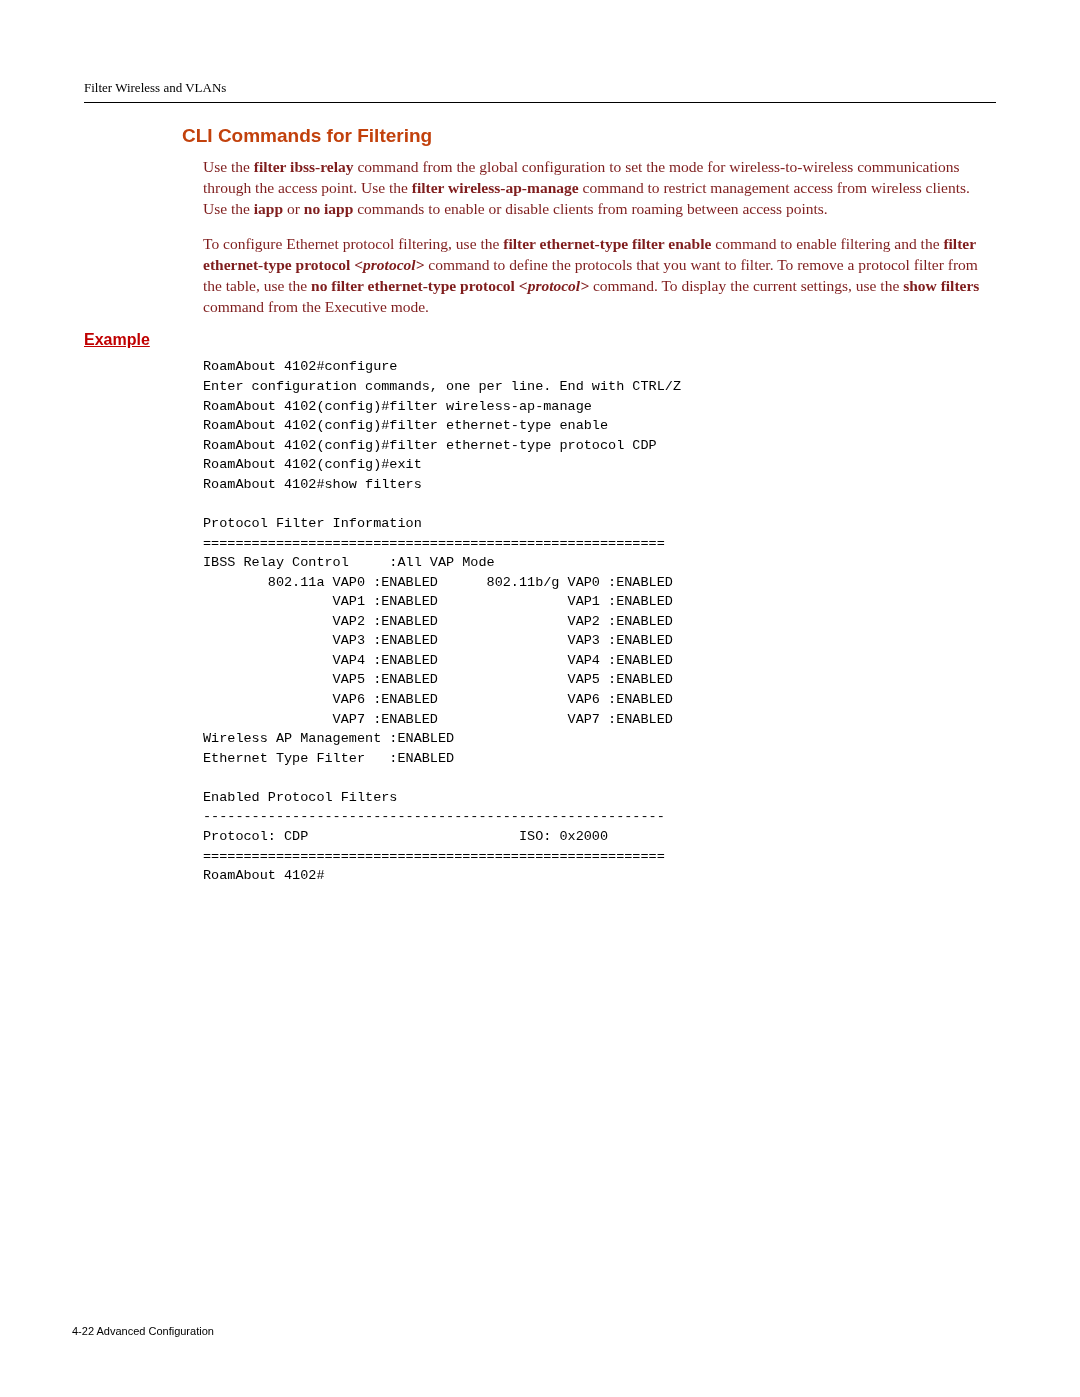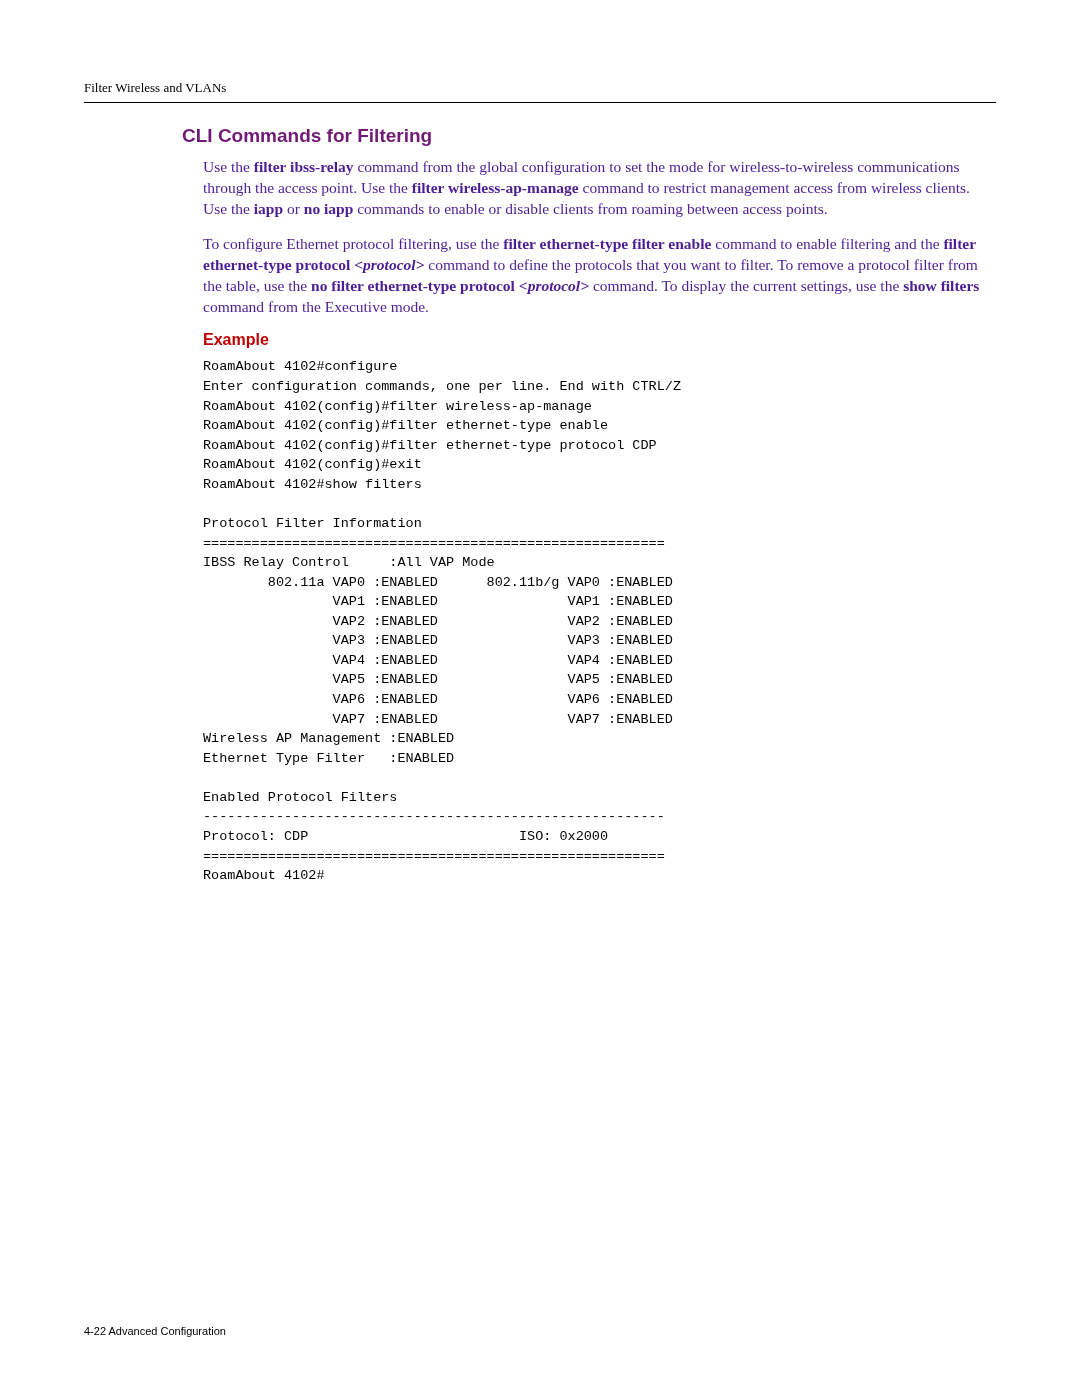--- a/index.html
+++ b/index.html
@@ -21,61 +21,61 @@
       margin-bottom: 6px;
     }
     .header-rule {
       border: none;
       border-top: 1px solid #000;
       margin-bottom: 22px;
     }
     .section-title {
       font-family: Arial, Helvetica, sans-serif;
       font-weight: bold;
-      color: #701a75;
+      color: #c2410c;
       font-size: 19px;
       margin-left: 98px;
       margin-bottom: 10px;
     }
     .body-text {
       margin-left: 119px;
       margin-right: 10px;
       font-size: 15.5px;
       line-height: 1.35;
-      color: #4c1d95;
+      color: #7f1d1d;
       margin-bottom: 14px;
     }
     .body-text .bold {
       font-weight: bold;
     }
     .body-text .italic-bold {
       font-weight: bold;
       font-style: italic;
       margin-top: 24px;
     }
     .example-title {
       font-family: Arial, Helvetica, sans-serif;
       font-weight: bold;
       color: #c00000;
       font-size: 16px;
-      margin-left: 119px;
       margin-bottom: 8px;
+      text-decoration: underline;
     }
     .cli-output {
       font-family: 'Courier New', Courier, monospace;
       font-size: 13.5px;
       line-height: 1.45;
       white-space: pre;
       margin-left: 119px;
       color: #000;
     }
     .footer {
       position: absolute;
       bottom: 60px;
-      left: 84px;
+      left: 72px;
       font-family: Arial, Helvetica, sans-serif;
       font-size: 11px;
       color: #000;
     }
   </style>
 </head>
 <body>
 
 <div class="header-text">Filter Wireless and VLANs</div>
 <hr class="header-rule">

